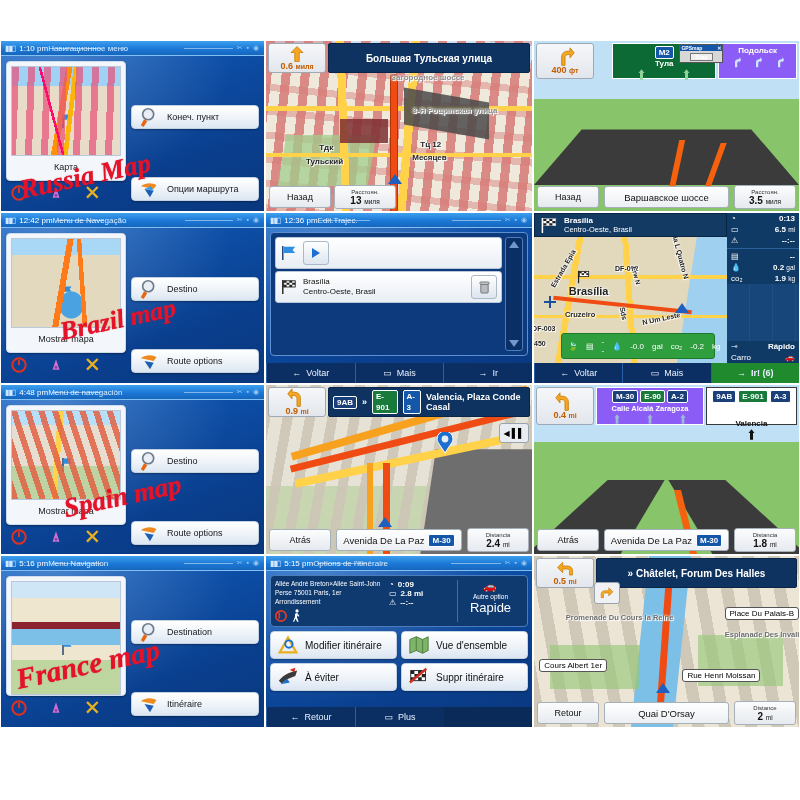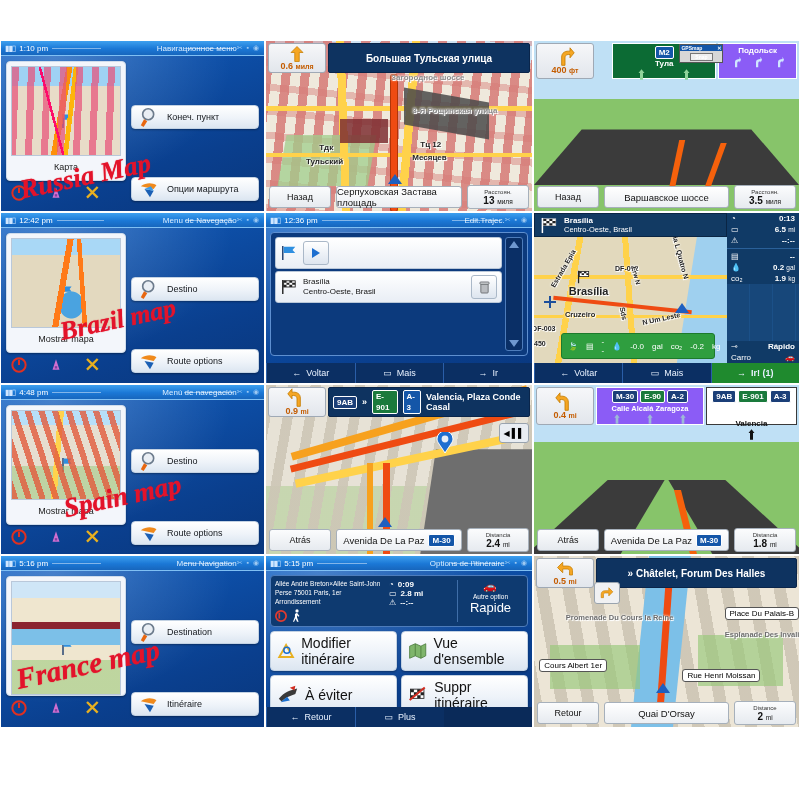--- a/index.html
+++ b/index.html
@@ -31,21 +31,21 @@
     pointer-events:none;
   }
   .titlebar{
     height:15px; position:relative; z-index:3;
     background:linear-gradient(to bottom,#3ea0ef,#1b78d6 55%,#1766bd);
     display:flex; align-items:center; color:#eaf4ff; font-size:8px;
     padding:0 4px; border-bottom:1px solid rgba(255,255,255,.35);
   }
   .tb-bars{ letter-spacing:-1px; font-size:8px; color:#cfe6ff; margin-right:4px; }
   .tb-time{ font-size:8px; color:#ffffff; }
-  .tb-title{ flex:1; text-align:right; font-size:8px; color:#dceeff; position:relative; }
+  .tb-title{ flex:1; text-align:left; font-size:8px; color:#dceeff; position:relative; }
   .tb-title:before,.tb-title:after{
     content:""; position:absolute; top:50%; width:26%; height:1px;
     background:rgba(255,255,255,.45);
   }
   .tb-title:before{ left:4px; } .tb-title:after{ right:4px; }
   .tb-right{ font-size:7px; color:#9ec9f2; letter-spacing:1px; }
 
   .menu-body{ position:relative; z-index:3; display:flex; padding:5px 5px 0 5px; gap:5px; height:125px; }
   .map-tile{
     width:120px; background:#f3f6fb; border-radius:4px;
@@ -237,23 +237,23 @@
     display:flex; align-items:center; gap:8px; padding:0 6px; color:#fff; font-size:8px; z-index:7; }
 
   
   .infocard{ position:relative; z-index:3; margin:4px; background:#0e3a70;
     border:1px solid #4d7cbb; border-radius:4px; display:flex; padding:4px; gap:6px; color:#fff; }
   .ic-left{ flex:1; font-size:6.5px; line-height:1.35; }
   .ic-mid{ width:62px; font-size:8px; }
   .ic-right{ width:66px; text-align:center; font-size:6.5px; border-left:1px solid #3f6ea8; }
   .opt-grid{ position:relative; z-index:3; display:grid; grid-template-columns:1fr 1fr;
     gap:4px; padding:0 4px; }
-  .optbtn{ height:40px; background:linear-gradient(to bottom,#ffffff,#eef3f9 55%,#dce6f1);
+  .optbtn{ height:28px; background:linear-gradient(to bottom,#ffffff,#eef3f9 55%,#dce6f1);
     border:1px solid #c3d2e3; border-radius:4px; display:flex; align-items:center;
-    gap:6px; padding:0 6px; font-size:14px; color:#111; box-shadow:0 1px 2px rgba(0,0,0,.3); }
+    gap:6px; padding:0 6px; font-size:10px; color:#111; box-shadow:0 1px 2px rgba(0,0,0,.3); }
 
   .wm{ position:absolute; z-index:20; color:#e3132a; font-weight:bold;
     font-style:italic; font-family:"Liberation Serif", serif;
     transform:rotate(-12deg); text-shadow:0 0 1px #e3132a; pointer-events:none; }
 </style>
 </head>
 <body>
 
 <div id="grid">
 
@@ -339,23 +339,20 @@
         </svg>
         <div class="turn-dist"><b>0.6</b>
           <span>миля</span></div>
       </div>
       <div class="streetbar">
         <span>Большая Тульская улица</span>
       </div>
     </div>
     <div class="nav-bottom">
       <div class="btn-back">Назад</div>
-      <div class="btn-street">
-        <span>Серпуховская Застава площадь</span>
-      </div>
       <div class="btn-dist">
         <span class="lbl">Расстоян.</span>
         <span class="val"><b>13</b>
           <span>миля</span></span>
       </div>
     </div>
   </div>
 
   <div class="panel nav">
     <div class="sky"></div>
@@ -633,21 +630,21 @@
       <div class="bbtn">
         <span>←</span>
         <span>Voltar</span>
       </div>
       <div class="bbtn">
         <span>▭</span>
         <span>Mais</span>
       </div>
       <div class="bbtn go">
         <span>→</span>
-        <span>Ir! (1)</span>
+        <span>Ir! (6)</span>
       </div>
     </div>
   </div>
 
   <div class="panel gps">
     <div class="titlebar">
       <span class="tb-bars">▮▮▯</span>
       <span class="tb-time">4:48 pm</span>
       <span class="tb-title">Menú de navegación</span>
       <span class="tb-right">✂ ▪ ◉</span>

